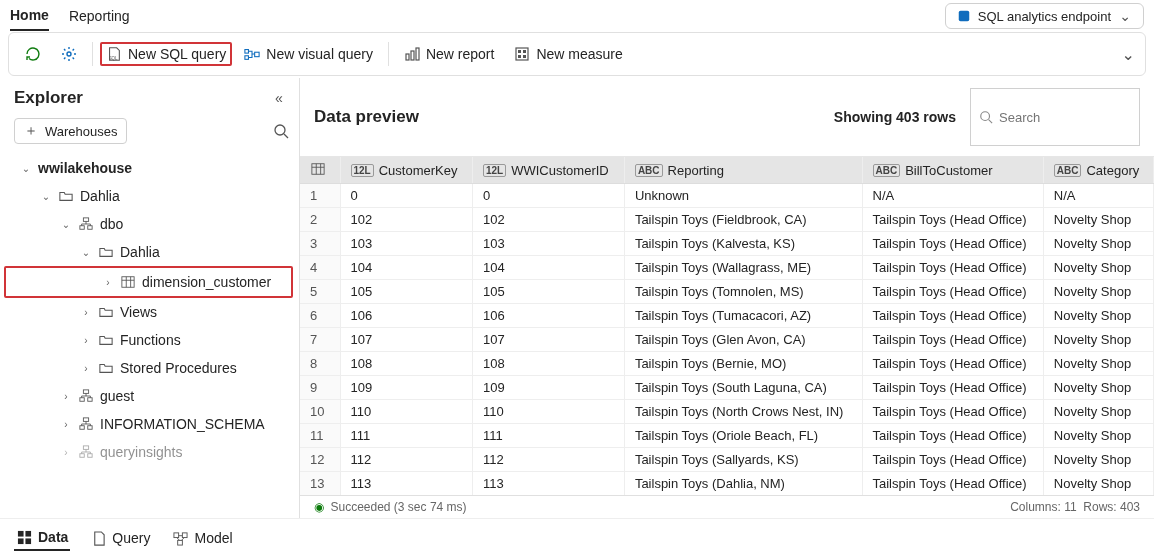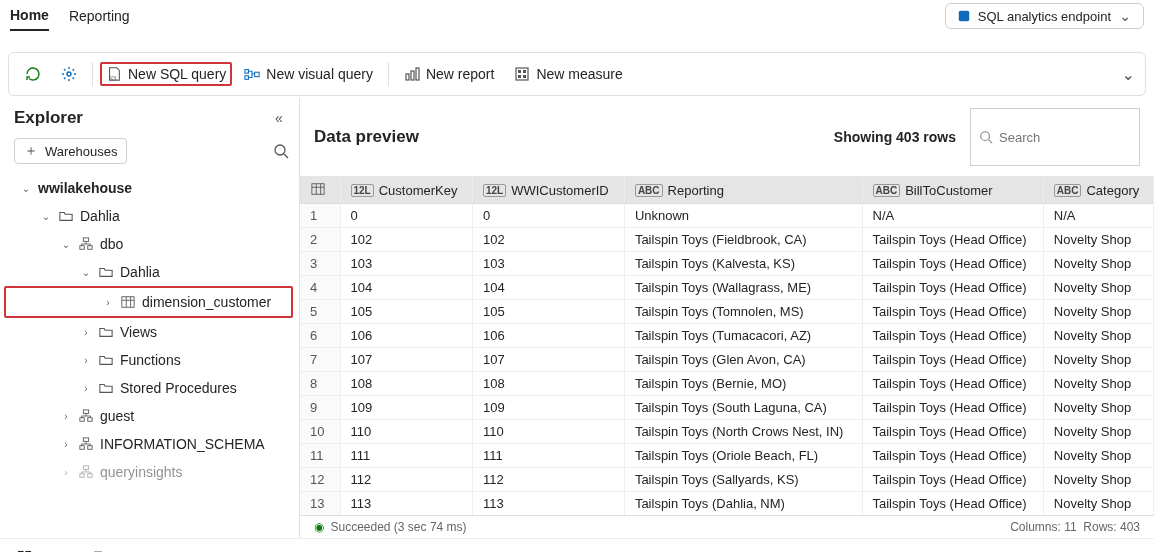--- a/index.html
+++ b/index.html
@@ -4,21 +4,21 @@
 <style>
   * { box-sizing: border-box; margin: 0; padding: 0; }
   body { font-family: "Segoe UI", Arial, sans-serif; font-size: 13px; color: #242424; background: #fff; width: 1154px; height: 552px; overflow: hidden; }
   
   .topbar { display: flex; align-items: center; justify-content: space-between; height: 32px; padding: 0 10px; }
   .topbar-tabs { display: flex; gap: 20px; align-items: center; }
   .topbar-tab { padding: 6px 0; font-size: 14px; cursor: pointer; }
   .topbar-tab.active { font-weight: 600; border-bottom: 2px solid #242424; }
   .endpoint-dd { display: flex; align-items: center; gap: 6px; border: 1px solid #d0d0d0; border-radius: 6px; padding: 4px 10px; cursor: pointer; font-size: 13px; }
   
-  .toolbar { display: flex; align-items: center; gap: 4px; height: 44px; margin: 20px 8px 2px 8px; border: 1px solid #e0e0e0; border-radius: 6px; padding: 0 8px; position: relative; }
+  .toolbar { display: flex; align-items: center; gap: 4px; height: 44px; margin: 0 8px 2px 8px; border: 1px solid #e0e0e0; border-radius: 6px; padding: 0 8px; position: relative; }
   .toolbar-btn { display: flex; align-items: center; gap: 6px; padding: 4px 8px; border-radius: 4px; cursor: pointer; font-size: 14px; }
   .vline { width: 1px; height: 24px; background: #e0e0e0; margin: 0 3px; }
   .red-box { border: 2px solid #d13438; border-radius: 2px; padding: 2px 4px; }
   .toolbar .more { position: absolute; right: 10px; font-size: 16px; color: #555; cursor: pointer; }
   
   .main { display: flex; height: 440px; }
   .explorer { width: 300px; border-right: 1px solid #e0e0e0; display: flex; flex-direction: column; overflow: hidden; }
   .explorer-header { display: flex; align-items: center; justify-content: space-between; padding: 10px 12px 6px 14px; }
   .explorer-header h2 { font-size: 17px; font-weight: 600; }
   .explorer-controls { display: flex; align-items: center; justify-content: space-between; padding: 4px 10px 8px 14px; }

